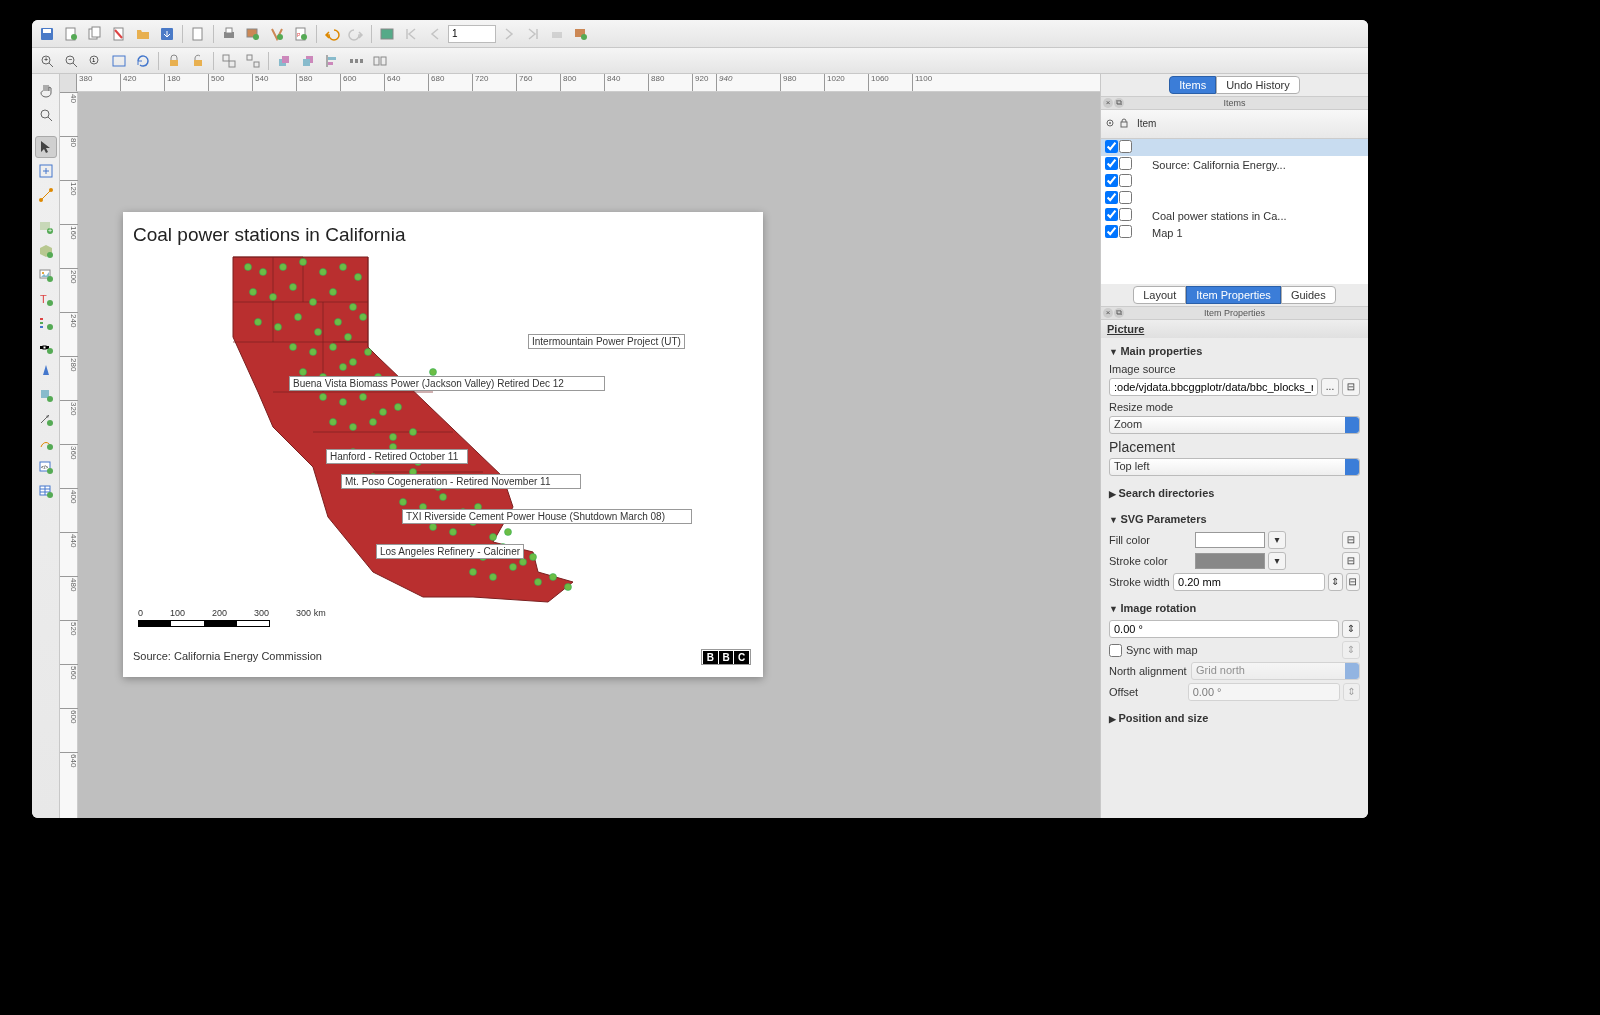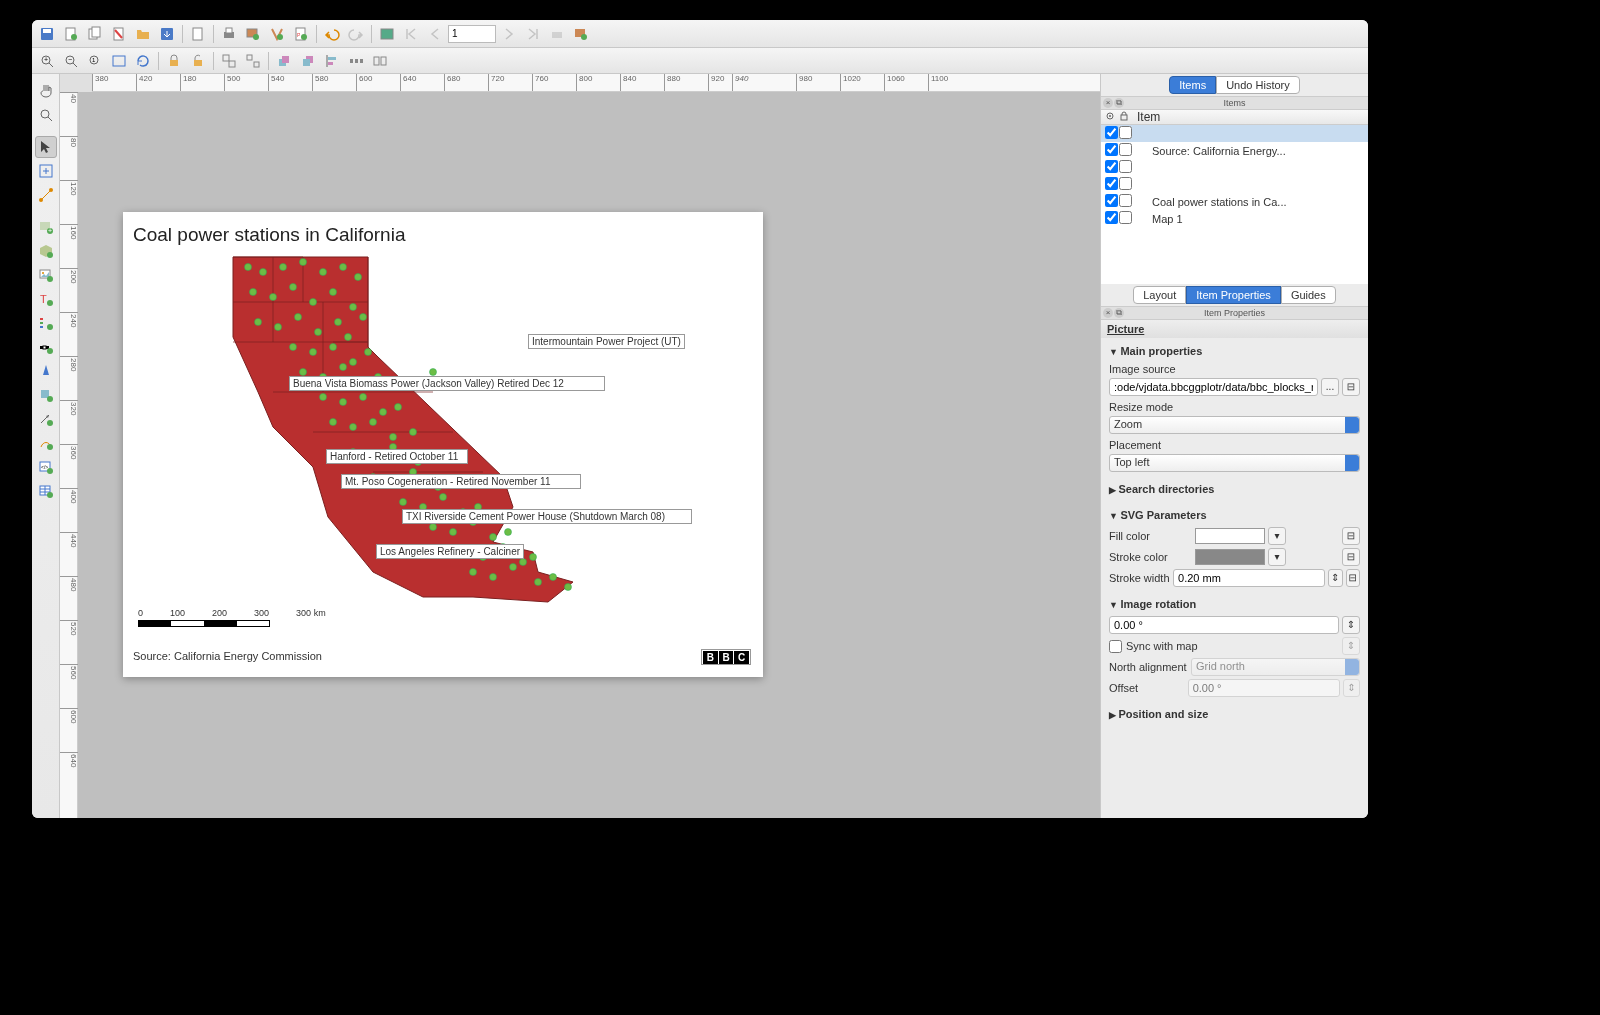--- a/index.html
+++ b/index.html
@@ -14,21 +14,21 @@
 .toolbar2 { height: 26px; background: linear-gradient(#f5f5f5,#e5e5e5); border-bottom: 1px solid #c8c8c8; display: flex; align-items: center; padding: 0 4px; gap: 2px; }
 .tbtn { width: 22px; height: 22px; display: inline-flex; align-items: center; justify-content: center; border-radius: 3px; }
 .tbtn svg { width: 16px; height: 16px; }
 .sep { width: 1px; height: 18px; background: #c0c0c0; margin: 0 2px; }
 .pagenum { width: 48px; height: 18px; background: #fff; border: 1px solid #bbb; font-size: 10px; padding: 0 3px; }
 .body { flex: 1; display: flex; min-height: 0; }
 .leftbar { width: 28px; background: linear-gradient(#f0f0f0,#e8e8e8); border-right: 1px solid #c8c8c8; display: flex; flex-direction: column; align-items: center; padding-top: 6px; gap: 2px; }
 .ltool { width: 22px; height: 22px; display: flex; align-items: center; justify-content: center; border-radius: 3px; }
 .ltool.sel { background: #d0d0d0; border: 1px solid #aaa; }
 .canvas-wrap { flex: 1; display: flex; flex-direction: column; background: #e0e0e0; position: relative; }
-.ruler-h { height: 18px; background: #f8f8f8; border-bottom: 1px solid #ccc; position: relative; font-size: 8px; color: #666; margin-left: 32px; overflow: hidden; }
+.ruler-h { height: 18px; background: #f8f8f8; border-bottom: 1px solid #ccc; position: relative; font-size: 8px; color: #666; margin-left: 16px; overflow: hidden; }
 .ruler-h .tick { position: absolute; top: 0; border-left: 1px solid #999; height: 18px; padding-left: 2px; }
 .canv-inner { flex: 1; display: flex; overflow: hidden; }
 .ruler-v { width: 18px; background: #f8f8f8; border-right: 1px solid #ccc; position: relative; font-size: 8px; color: #666; }
 .ruler-v .tick { position: absolute; left: 0; border-top: 1px solid #999; width: 18px; padding-top: 1px; writing-mode: vertical-rl; }
 .canvas { flex: 1; background: #bfbfbf; position: relative; overflow: hidden; }
 .page { position: absolute; left: 45px; top: 120px; width: 640px; height: 465px; background: #fff; box-shadow: 0 2px 8px rgba(0,0,0,0.3); }
 .map-title { position: absolute; left: 10px; top: 12px; font-size: 19px; font-weight: 500; color: #222; }
 .map-svg { position: absolute; left: 50px; top: 40px; width: 580px; height: 360px; }
 .callout { position: absolute; background: #fff; border: 1px solid #999; font-size: 10px; padding: 1px 3px; white-space: nowrap; }
 .scalebar { position: absolute; left: 15px; bottom: 50px; }
@@ -41,21 +41,21 @@
 .rpanel { width: 268px; background: #ececec; border-left: 1px solid #c8c8c8; display: flex; flex-direction: column; }
 .tabs { display: flex; justify-content: center; padding: 2px; gap: 0; }
 .tab { font-size: 11px; padding: 2px 9px; background: #fff; border: 1px solid #b0b0b0; }
 .tab.active { background: #3b7dd8; color: #fff; border-color: #2a5fa8; }
 .tab:first-child { border-radius: 4px 0 0 4px; }
 .tab:last-child { border-radius: 0 4px 4px 0; }
 .panel-head { background: #e0e0e0; font-size: 9px; text-align: center; padding: 1px; border-top: 1px solid #ccc; border-bottom: 1px solid #ccc; color: #555; position: relative; }
 .closex { position: absolute; left: 2px; top: 1px; display: flex; gap: 1px; }
 .closex span { width: 10px; height: 10px; background: #ccc; border-radius: 5px; font-size: 8px; line-height: 10px; text-align: center; }
 .items-list { background: #fff; overflow: auto; }
-.items-head { display: flex; background: linear-gradient(#f8f8f8,#e8e8e8); border-bottom: 1px solid #ccc; font-size: 12px; padding: 0 4px; }
+.items-head { display: flex; background: linear-gradient(#f8f8f8,#e8e8e8); border-bottom: 1px solid #ccc; font-size: 10px; padding: 8px 4px; }
 .items-head .c1 { width: 14px; } .items-head .c2 { width: 14px; } .items-head .c3 { flex: 1; padding-left: 4px; }
 .item-row { display: flex; align-items: center; padding: 1px 4px; font-size: 11px; }
 .item-row.sel { background: #c8dcf0; }
 .item-row .cb { width: 14px; }
 .item-row .lock { width: 14px; }
 .item-row .ico { width: 16px; height: 12px; margin-right: 3px; display: inline-block; }
 .prop-title { background: linear-gradient(#eee,#e0e0e0); padding: 3px 6px; font-size: 11px; font-weight: bold; text-decoration: underline; }
 .prop-body { padding: 4px 8px; }
 .prop-group { margin-bottom: 8px; }
 .prop-group .gh { font-size: 11px; font-weight: bold; padding: 3px 0; cursor: default; }
@@ -657,21 +657,21 @@
             <div style="font-size:11px;margin:3px 0">Image source</div>
             <div class="prop-row">
               <input class="inp" value=":ode/vjdata.bbcggplotr/data/bbc_blocks_r.png" style="">
               <span class="btn2">...</span>
               <span class="btn2">⊟</span>
             </div>
             <div style="font-size:11px;margin:5px 0 2px">Resize mode</div>
             <div class="prop-row">
                 <div class="sel">Zoom</div>
               </div>
-            <div style="font-size:11px;margin:5px 0 2px">Placement</div>
+            <div style="font-size:14px;margin:5px 0 2px">Placement</div>
             <div class="prop-row">
                 <div class="sel">Top left</div>
               </div>
           </div>
           <div class="prop-group collapsed">
               <div class="gh">Search directories</div>
             </div>
           <div class="prop-group">
             <div class="gh">SVG Parameters</div>
             <div class="prop-row">

